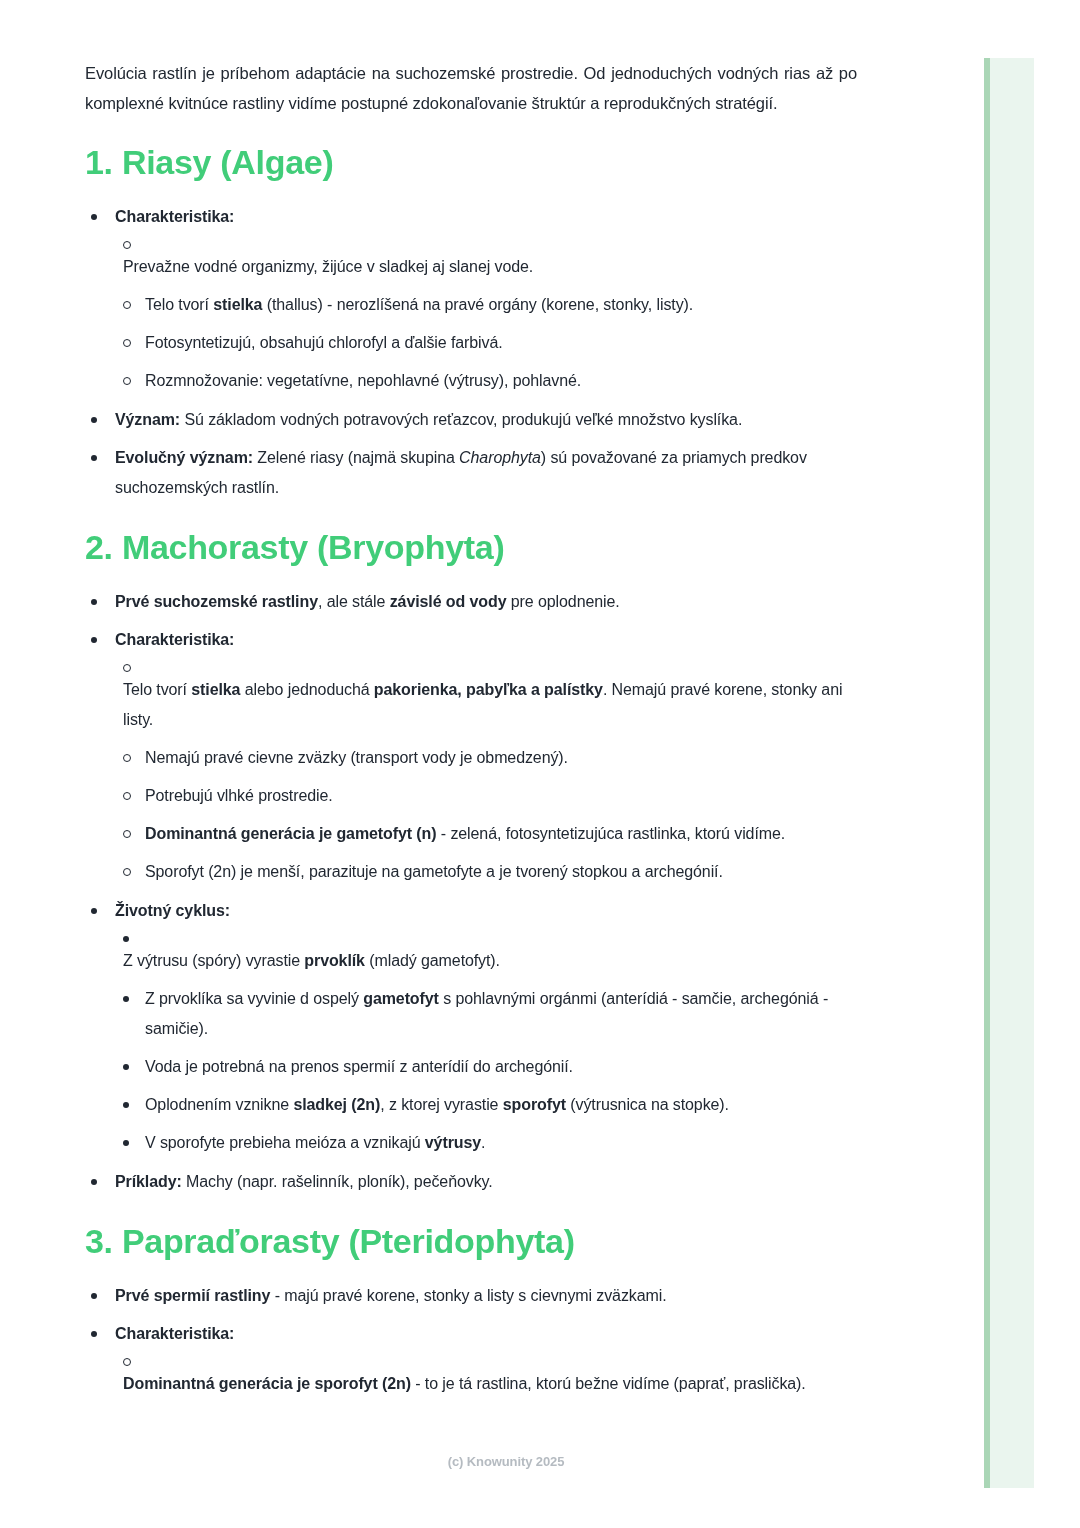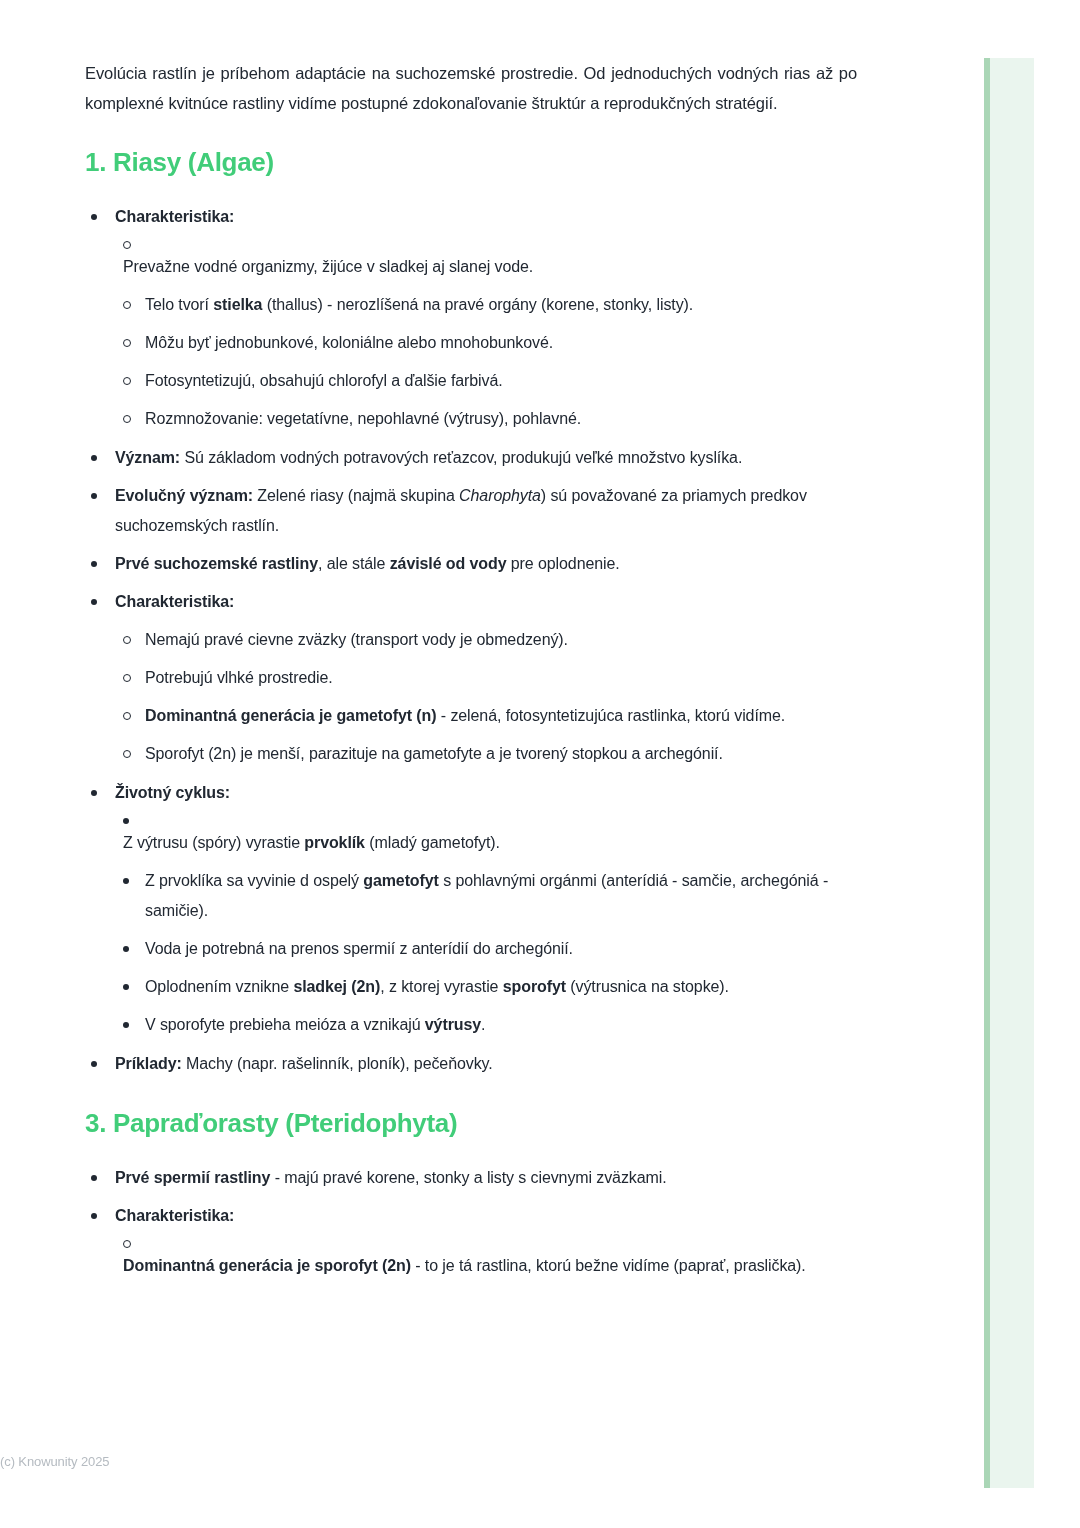--- a/index.html
+++ b/index.html
@@ -33,21 +33,21 @@
 
   .intro {
     margin: 0;
     font-size: 16.5px;
     line-height: 30px;
     text-align: justify;
   }
 
   h2.sec-h {
     margin: 28px 0 24px 0;
-    font-size: 26px;
+    font-size: 34px;
     line-height: 32px;
     font-weight: 700;
     color: var(--accent, #41cd79);
     letter-spacing: -0.3px;
   }
 
   .list { margin: 0; }
   .li {
     display: flex;
     align-items: flex-start;
@@ -71,25 +71,26 @@
     border: 1.5px solid currentColor; margin-top: 11px; background: transparent;
   }
   .tx { flex: 1 1 auto; }
   .tx strong { font-weight: 700; }
   .tx em { font-style: italic; }
 
   .copyright {
     position: absolute;
     left: 0; top: 1444px;
     width: 1012px;
-    text-align: left;
+    text-align: center;
     font-size: 13px;
     line-height: 16px;
     color: #b5bbc1;
     z-index: 3;
+    font-weight: bold;
   }
 </style>
 </head>
 <body style="--accent: #41cd79; --bar-fill: #eaf5ee; --bar-edge: #aad6b6; color: rgb(33, 40, 50);">
 
 <div class="page">
   <aside class="side-bar"></aside>
 
   <main class="content">
     <p class="intro">Evolúcia rastlín je príbehom adaptácie na suchozemské prostredie. Od jednoduchých vodných rias až po komplexné kvitnúce rastliny vidíme postupné zdokonaľovanie štruktúr a reprodukčných stratégií.</p>
@@ -104,47 +105,48 @@
           <div class="li l2 tight">
             <span class="mk mk-circle"></span>
             <span class="tx"><span>Prevažne vodné organizmy, žijúce v sladkej aj slanej vode.</span></span>
           </div>
           <div class="li l2">
             <span class="mk mk-circle"></span>
             <span class="tx"><span>Telo tvorí </span><strong>stielka</strong><span> (thallus) - nerozlíšená na pravé orgány (korene, stonky, listy).</span></span>
           </div>
           <div class="li l2">
             <span class="mk mk-circle"></span>
-            <span class="tx"><span>Môžu byť jednobunkové, koloniálne alebo mnohobunkové.</span></span>
-          </div>
-          <div class="li l2">
-            <span class="mk mk-circle"></span>
             <span class="tx"><span>Fotosyntetizujú, obsahujú chlorofyl a ďalšie farbivá.</span></span>
           </div>
           <div class="li l2">
             <span class="mk mk-circle"></span>
             <span class="tx"><span>Rozmnožovanie: vegetatívne, nepohlavné (výtrusy), pohlavné.</span></span>
           </div>
           <div class="li l1 after-sub">
             <span class="mk mk-disc"></span>
             <span class="tx"><strong>Význam:</strong><span> Sú základom vodných potravových reťazcov, produkujú veľké množstvo kyslíka.</span></span>
           </div>
           <div class="li l1">
             <span class="mk mk-disc"></span>
             <span class="tx"><strong>Evolučný význam:</strong><span> Zelené riasy (najmä skupina </span><em>Charophyta</em><span>) sú považované za priamych predkov suchozemských rastlín.</span></span>
           </div>
         </div>
+        <h2 class="sec-h">2. Machorasty (Bryophyta)</h2>
         <div class="list">
           <div class="li l1">
             <span class="mk mk-disc"></span>
             <span class="tx"><strong>Prvé suchozemské rastliny</strong><span>, ale stále </span><strong>závislé od vody</strong><span> pre oplodnenie.</span></span>
           </div>
           <div class="li l1">
             <span class="mk mk-disc"></span>
             <span class="tx"><strong>Charakteristika:</strong></span>
+          </div>
+          <div class="li l2 tight">
+            <span class="mk mk-circle"></span>
+            <span class="tx"><span>Telo tvorí </span><strong>stielka</strong><span> alebo jednoduchá </span><strong>pakorienka, pabyľka a palístky</strong><span>. Nemajú pravé korene, stonky ani listy.</span></span>
           </div>
           <div class="li l2">
             <span class="mk mk-circle"></span>
             <span class="tx"><span>Nemajú pravé cievne zväzky (transport vody je obmedzený).</span></span>
           </div>
           <div class="li l2">
             <span class="mk mk-circle"></span>
             <span class="tx"><span>Potrebujú vlhké prostredie.</span></span>
           </div>
           <div class="li l2">

